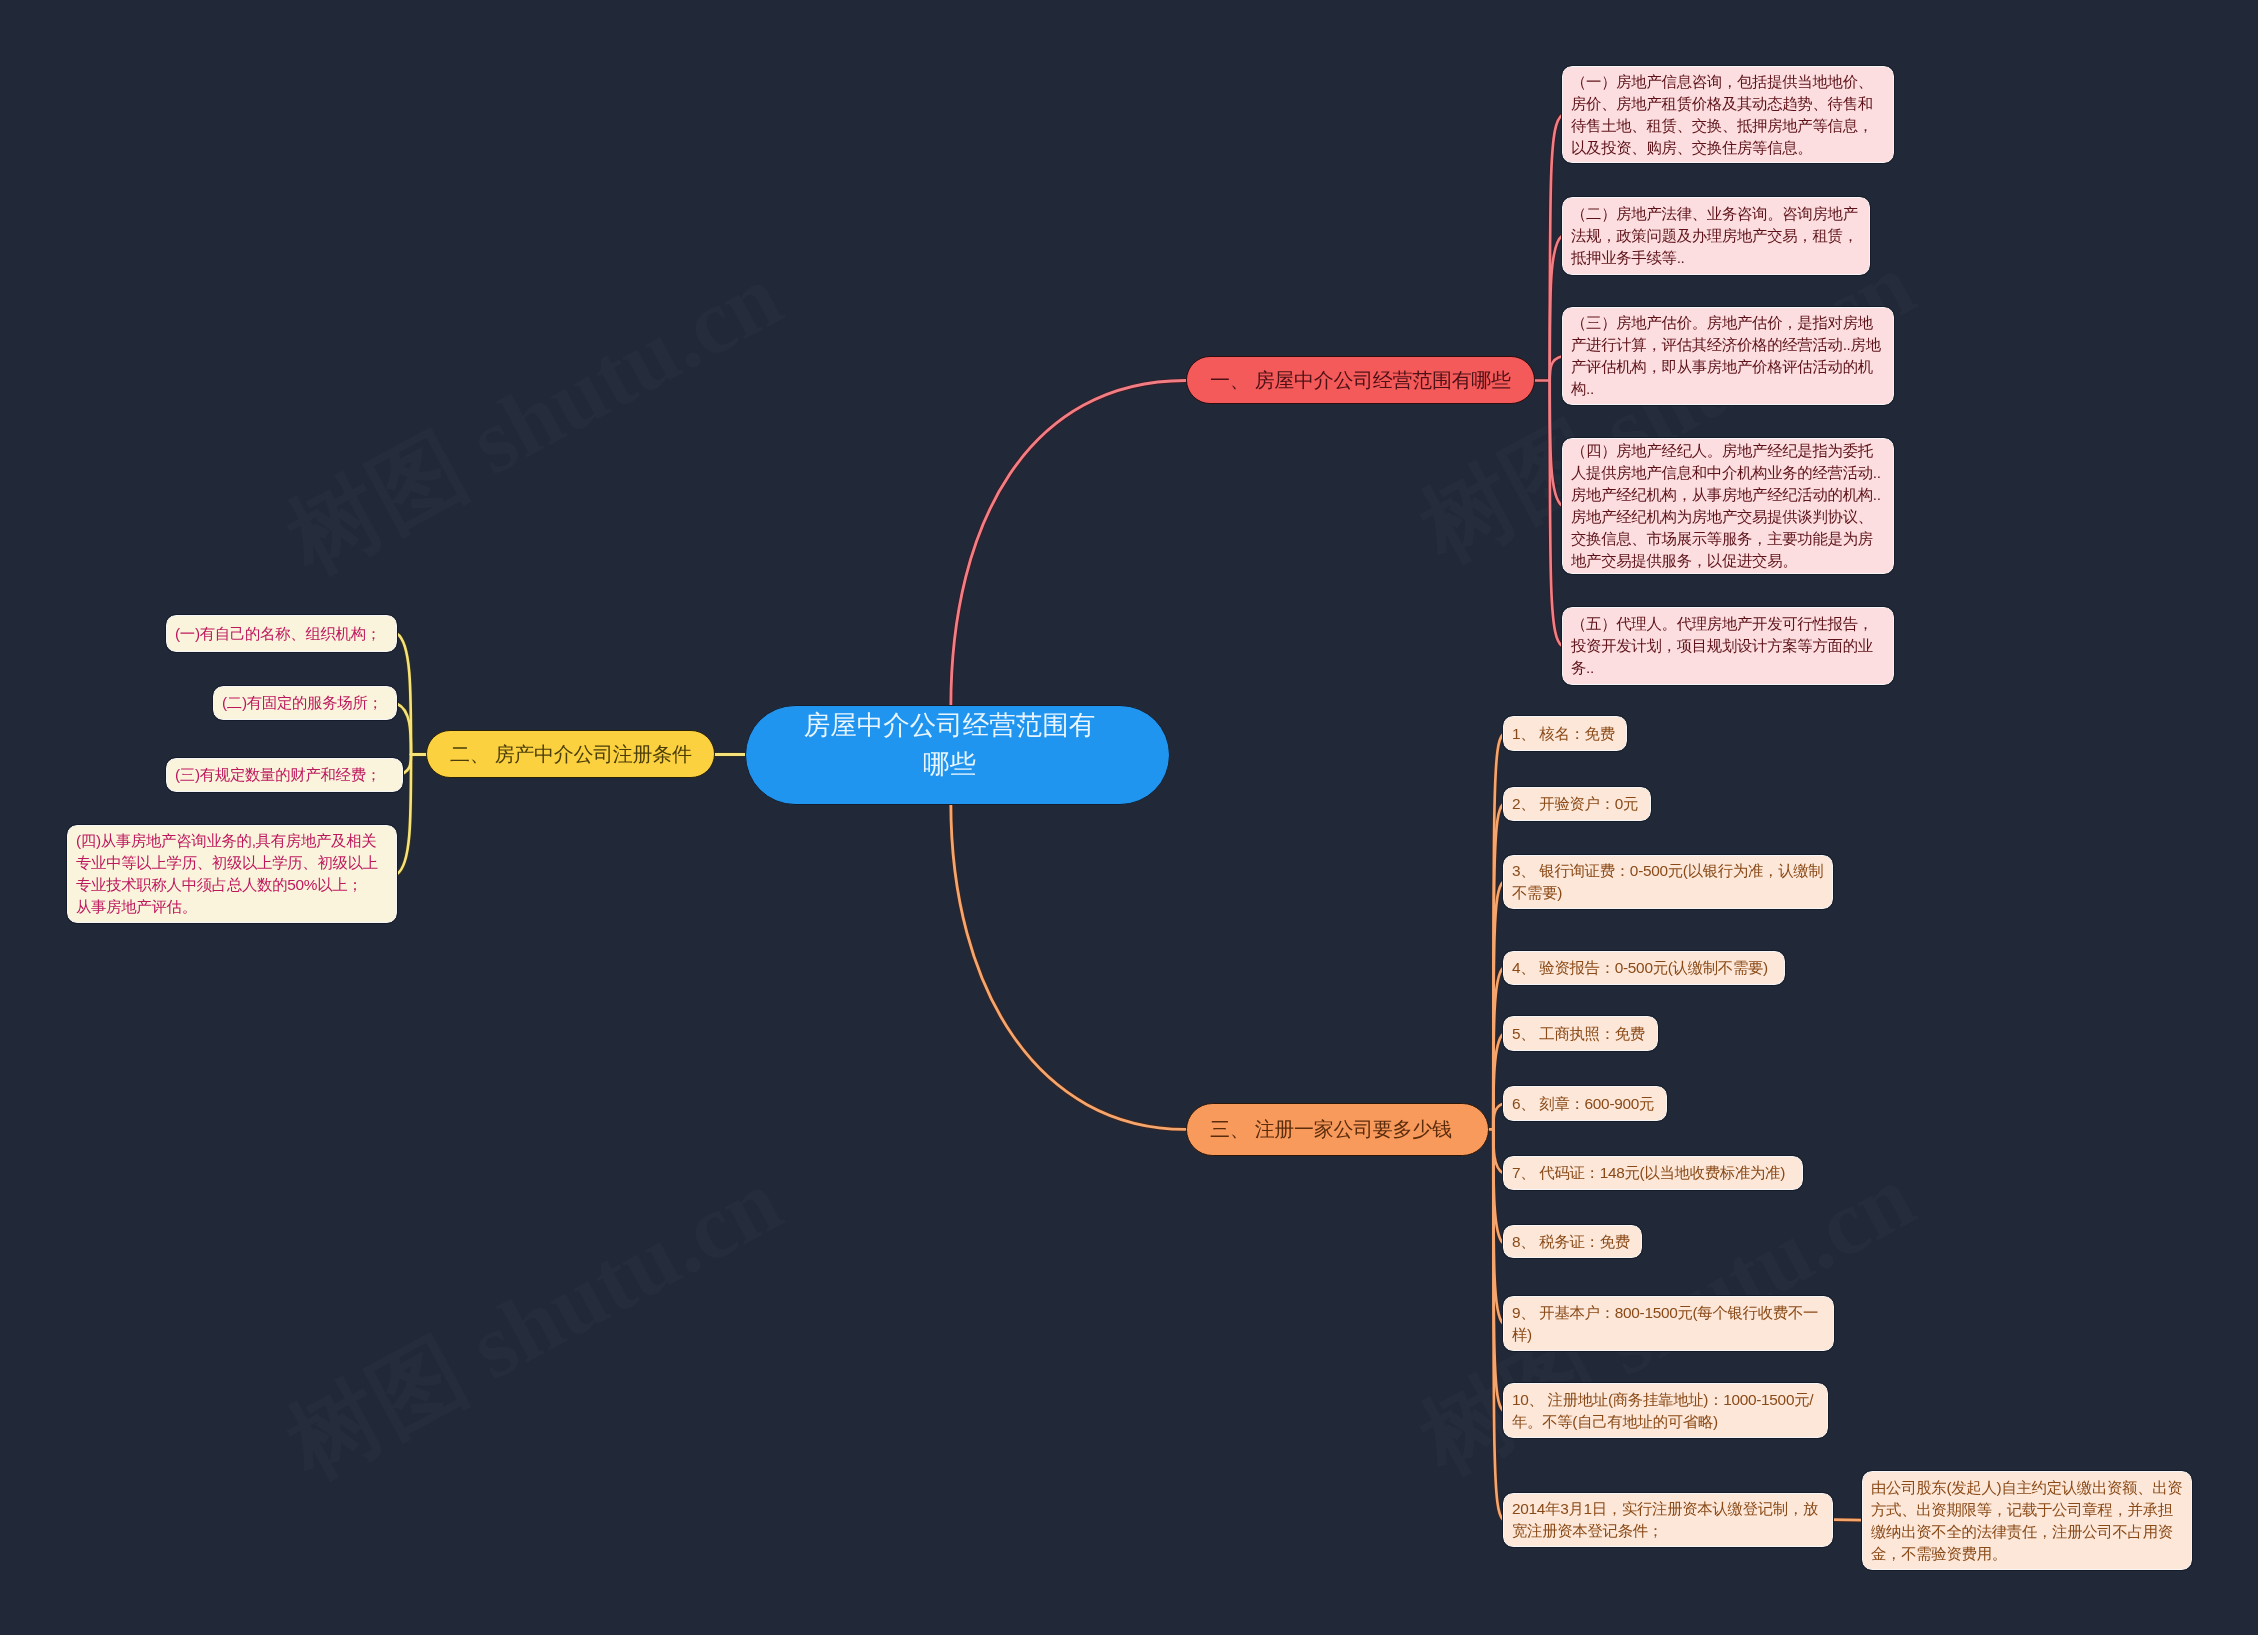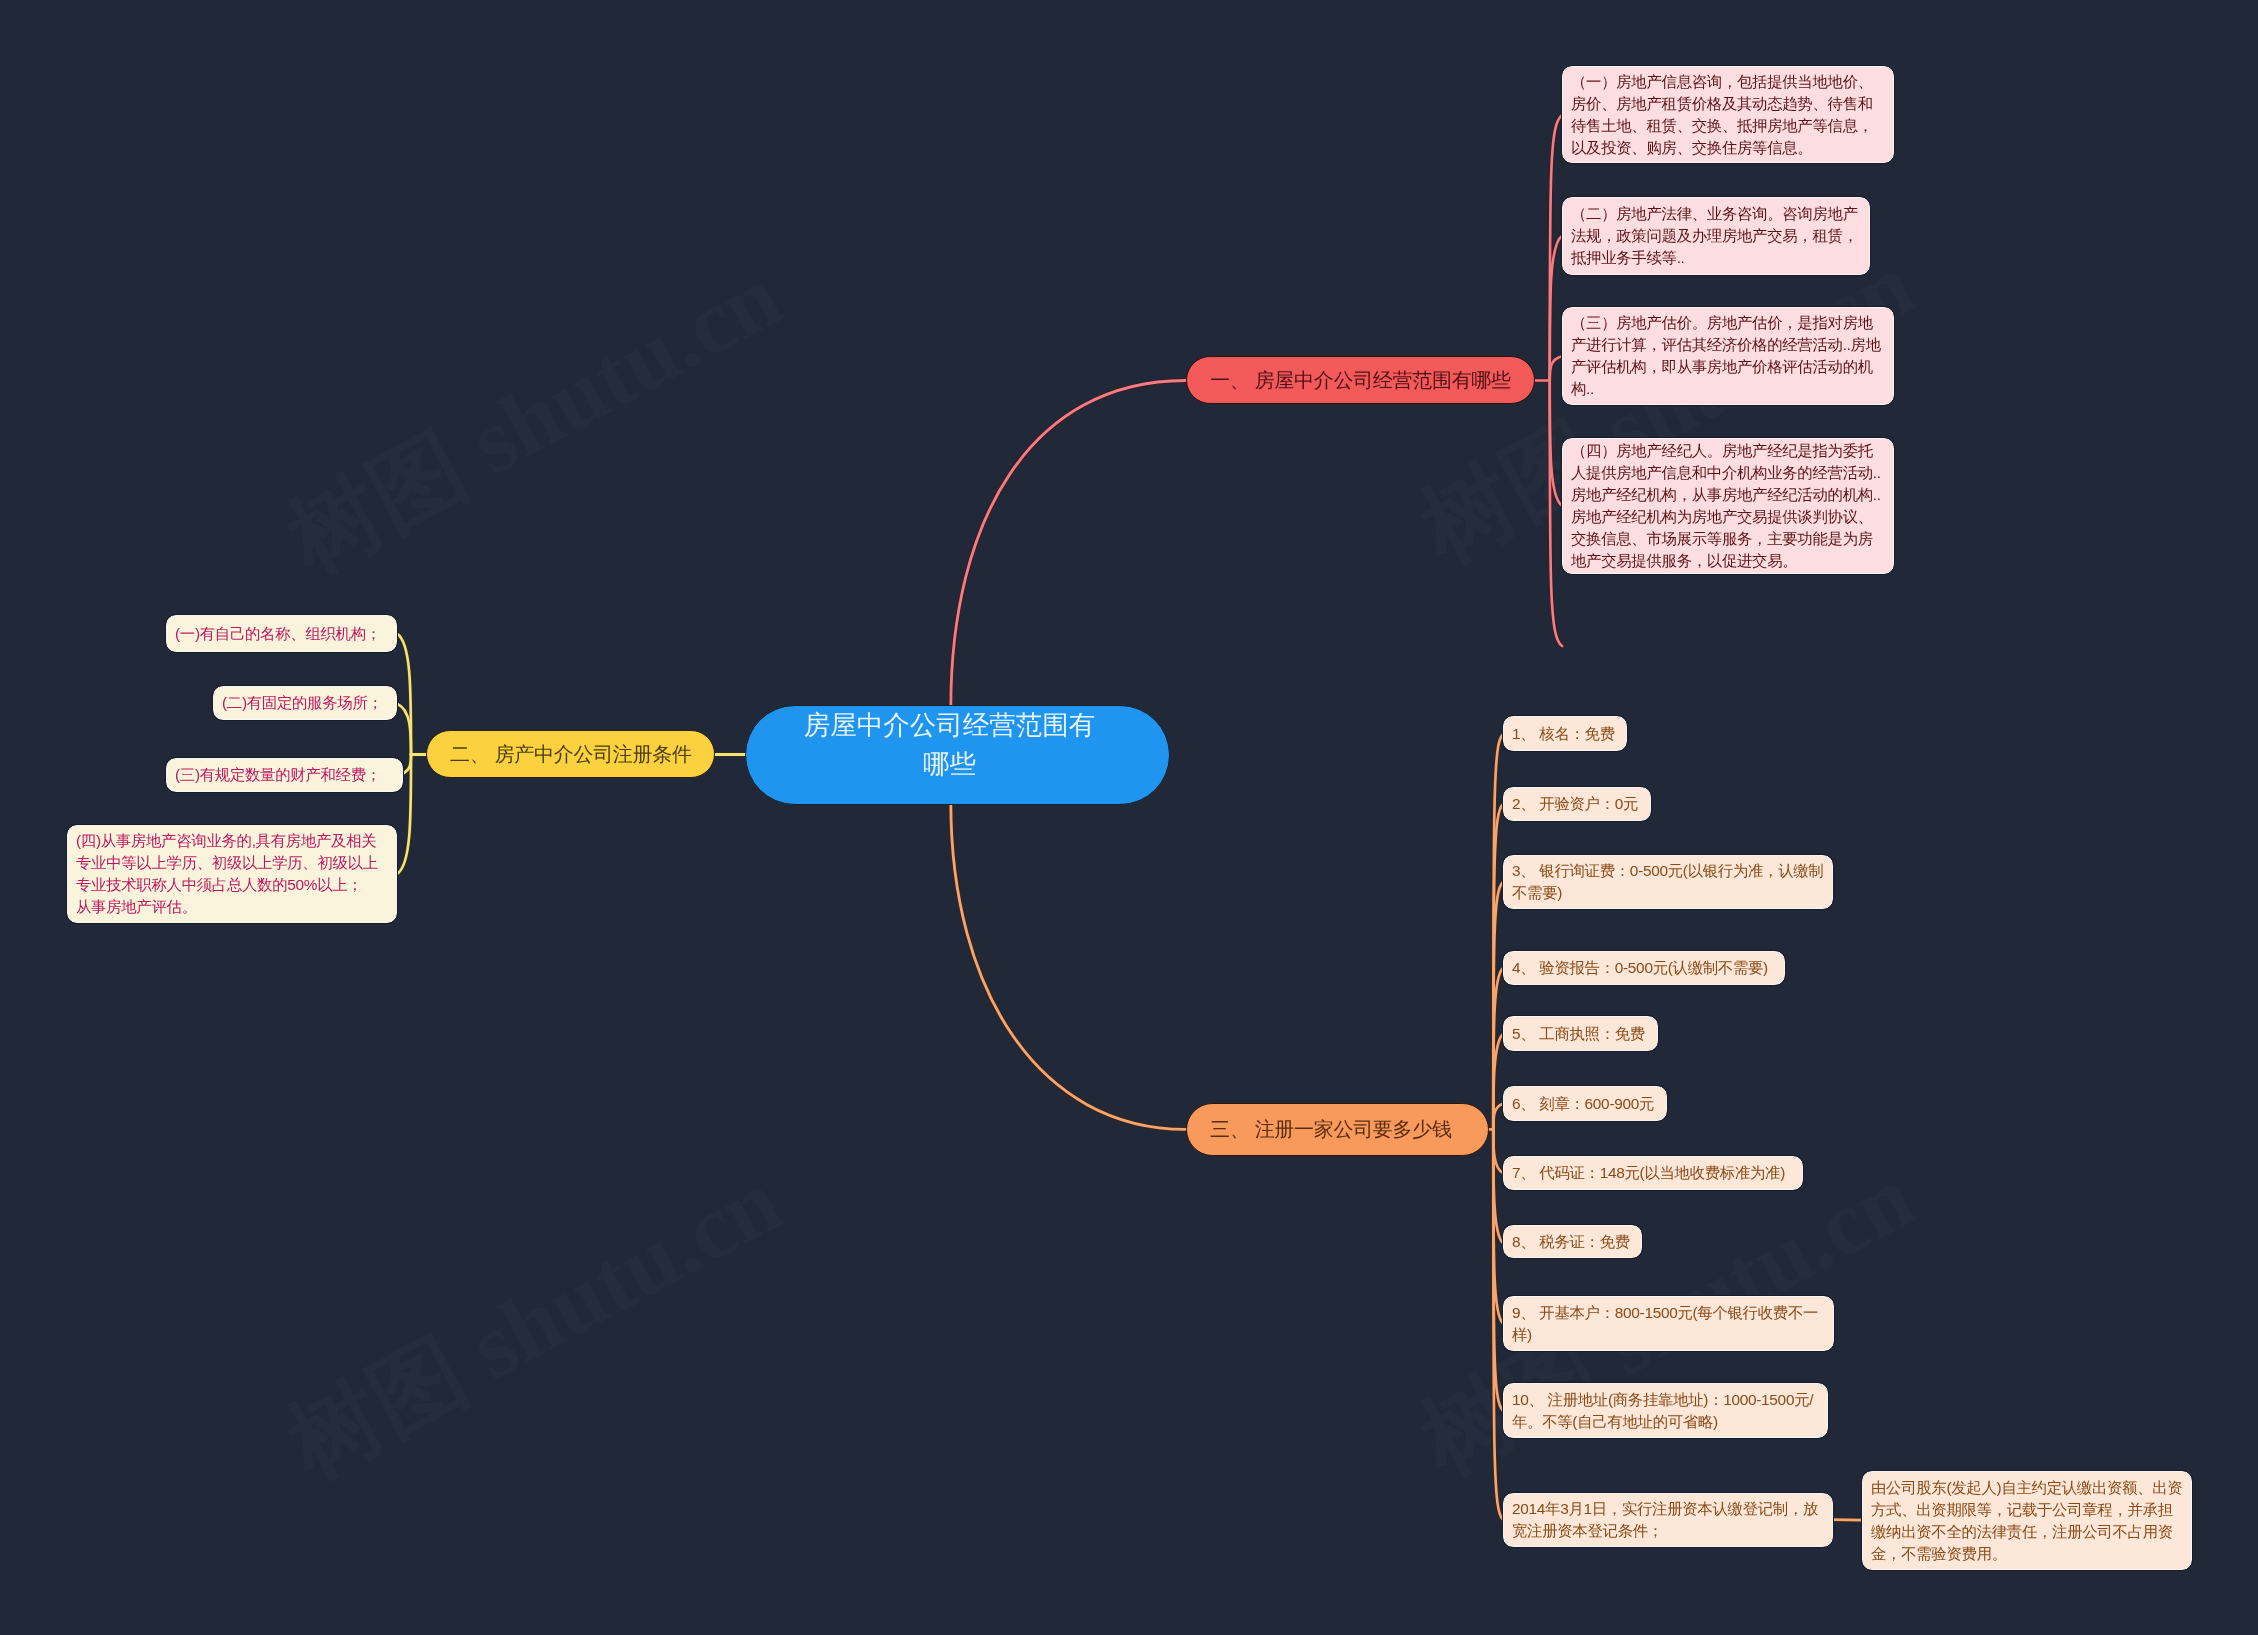--- a/index.html
+++ b/index.html
@@ -111,20 +111,21 @@
   <div class="node pill c2" style="left:426px;top:730px;width:289px;height:48px;">
       <span>二、 房产中介公司注册条件</span>
     </div>
   <div class="node pill c3" style="left:1186px;top:1103px;width:303px;height:53px;">
       <span>三、 注册一家公司要多少钱</span>
     </div>
   <div class="node leaf c1" style="left:1562px;top:66px;width:332px;height:97px;"><span>（一）房地产信息咨询，包括提供当地地价、房价、房地产租赁价格及其动态趋势、待售和待售土地、租赁、交换、抵押房地产等信息，以及投资、购房、交换住房等信息。</span></div>
   <div class="node leaf c1" style="left:1562px;top:197px;width:308px;height:78px;"><span>（二）房地产法律、业务咨询。咨询房地产法规，政策问题及办理房地产交易，租赁，抵押业务手续等..</span></div>
   <div class="node leaf c1" style="left:1562px;top:438px;width:332px;height:136px;"><span>（四）房地产经纪人。房地产经纪是指为委托人提供房地产信息和中介机构业务的经营活动..房地产经纪机构，从事房地产经纪活动的机构..房地产经纪机构为房地产交易提供谈判协议、交换信息、市场展示等服务，主要功能是为房地产交易提供服务，以促进交易。</span></div>
   <div class="node leaf c1" style="left:1562px;top:307px;width:332px;height:98px;"><span>（三）房地产估价。房地产估价，是指对房地产进行计算，评估其经济价格的经营活动..房地产评估机构，即从事房地产价格评估活动的机构..</span></div>
+  <div class="node leaf c1" style="left:1562px;top:607px;width:332px;height:78px;"><span>（五）代理人。代理房地产开发可行性报告，投资开发计划，项目规划设计方案等方面的业务..</span></div>
   <div class="node leaf c2 right" style="left:166px;top:615px;width:231px;height:37px;"><span>(一)有自己的名称、组织机构；</span></div>
   <div class="node leaf c2 right" style="left:213px;top:686px;width:184px;height:34px;"><span>(二)有固定的服务场所；</span></div>
   <div class="node leaf c2 right" style="left:166px;top:758px;width:237px;height:34px;"><span>(三)有规定数量的财产和经费；</span></div>
   <div class="node leaf c2 right" style="left:67px;top:825px;width:330px;height:98px;"><span>(四)从事房地产咨询业务的,具有房地产及相关专业中等以上学历、初级以上学历、初级以上专业技术职称人中须占总人数的50%以上；
 从事房地产评估。</span></div>
   <div class="node leaf c3" style="left:1503px;top:716px;width:124px;height:35px;"><span>1、 核名：免费</span></div>
   <div class="node leaf c3" style="left:1503px;top:787px;width:148px;height:34px;"><span>2、 开验资户：0元</span></div>
   <div class="node leaf c3" style="left:1503px;top:855px;width:330px;height:54px;"><span>3、 银行询证费：0-500元(以银行为准，认缴制不需要)</span></div>
   <div class="node leaf c3" style="left:1503px;top:951px;width:282px;height:34px;"><span>4、 验资报告：0-500元(认缴制不需要)</span></div>
   <div class="node leaf c3" style="left:1503px;top:1016px;width:155px;height:35px;"><span>5、 工商执照：免费</span></div>

